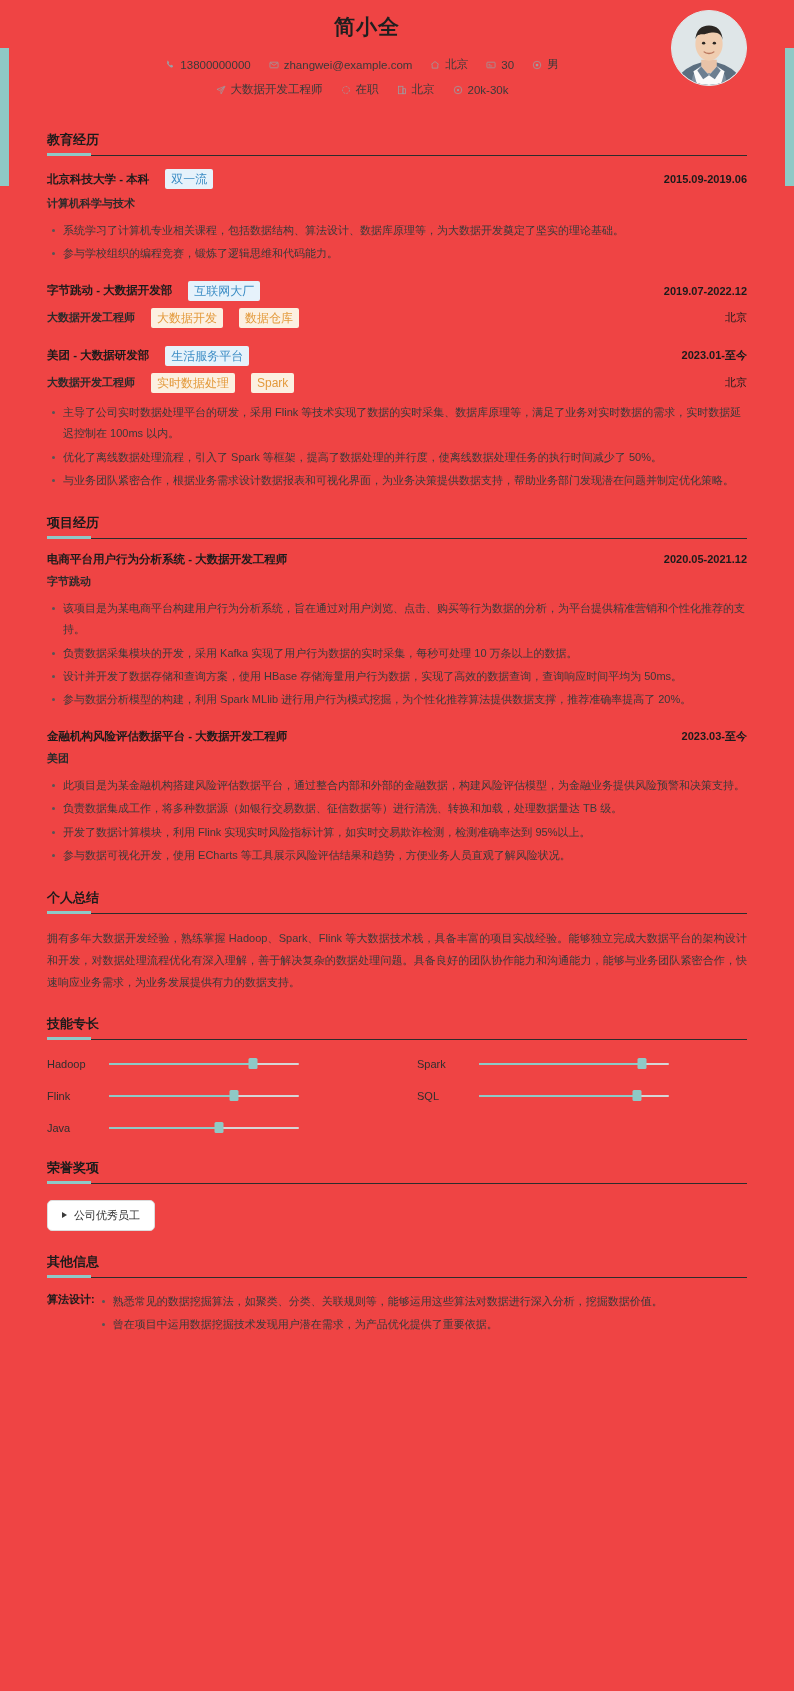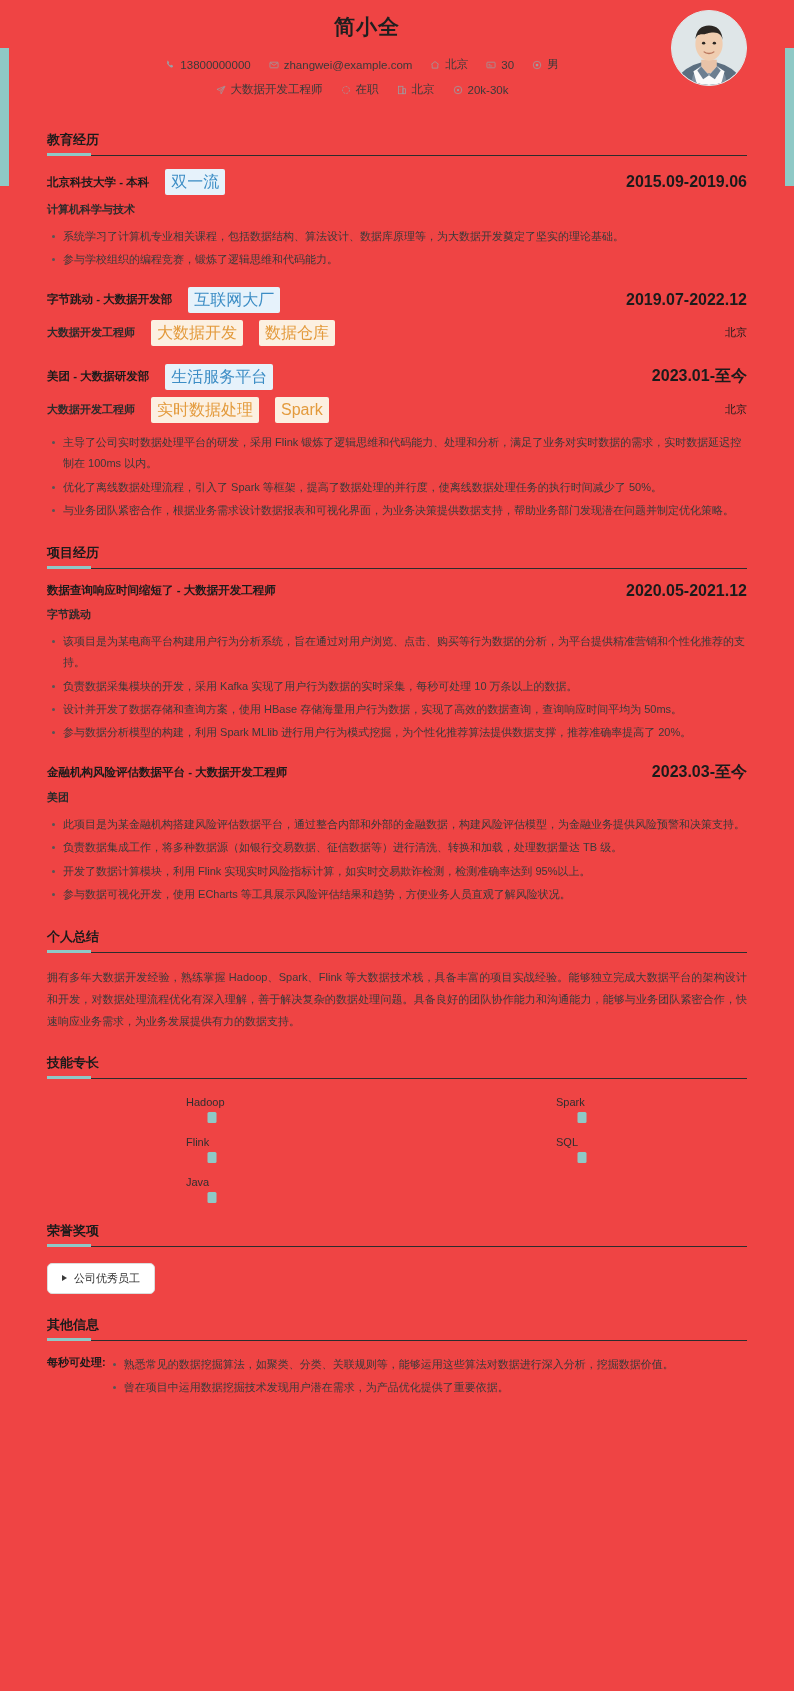--- a/index.html
+++ b/index.html
@@ -120,34 +120,34 @@
     flex-wrap: wrap;
     gap: 16px;
     min-width: 0;
   }
   .ent-title {
     font-size: 11.5px;
     font-weight: bold;
     color: #1b1b1b;
   }
   .ent-right {
-    font-size: 16px;
+    font-size: 11px;
     font-weight: bold;
     color: #1b1b1b;
     white-space: nowrap;
     padding-left: 10px;
   }
   .ent-sub {
     font-size: 11px;
     font-weight: bold;
     color: #2b2b2b;
   }
   .tag {
     display: inline-block;
-    font-size: 16px;
+    font-size: 12px;
     padding: 1px 6px;
     border-radius: 2px;
     line-height: 1.5;
     white-space: nowrap;
   }
   .tag.blue { background: #e6f2fb; color: #3c8dc5; }
   .tag.orange { background: #fdf0e0; color: #e39a3c; background: #fcf0e1; }
 
   
   ul.bul {
@@ -186,21 +186,20 @@
     display: grid;
     grid-template-columns: 1fr 1fr;
     column-gap: 40px;
     row-gap: 18px;
     padding-top: 4px;
   }
   .skill {
     display: flex;
     align-items: center;
     gap: 10px;
-    flex-direction: column;
   }
   .skill-name {
     font-size: 11px;
     color: #2f2f2f;
     width: 52px;
     flex: none;
   }
   .slider {
     position: relative;
     flex: 1;
@@ -437,34 +436,34 @@
         </div>
         <div class="ent-line" style="margin-bottom:9px;">
           <div class="ent-left">
             <span class="ent-sub">大数据开发工程师</span>
             <span class="tag orange">实时数据处理</span>
             <span class="tag orange">Spark</span>
           </div>
           <div class="ent-right" style="font-weight:normal;font-size:11px;">北京</div>
         </div>
         <ul class="bul">
-          <li>主导了公司实时数据处理平台的研发，采用 Flink 锻炼了逻辑思维和代码能力、处理和分析，满足了业务对实时数据的需求，实时数据延迟控制在 100ms 以内。</li>
+          <li>主导了公司实时数据处理平台的研发，采用 Flink 等技术实现了数据的实时采集、数据库原理等，满足了业务对实时数据的需求，实时数据延迟控制在 100ms 以内。</li>
           <li>优化了离线数据处理流程，引入了 Spark 等框架，提高了数据处理的并行度，使离线数据处理任务的执行时间减少了 50%。</li>
           <li>与业务团队紧密合作，根据业务需求设计数据报表和可视化界面，为业务决策提供数据支持，帮助业务部门发现潜在问题并制定优化策略。</li>
         </ul>
       </div>
     </div>
 
     <div class="section" style="margin-top:22px;">
       <div class="sec-head">项目经历</div>
 
       <div class="entry">
         <div class="ent-line">
           <div class="ent-left">
-            <span class="ent-title">数据查询响应时间缩短了 - 大数据开发工程师</span>
+            <span class="ent-title">电商平台用户行为分析系统 - 大数据开发工程师</span>
           </div>
           <div class="ent-right">2020.05-2021.12</div>
         </div>
         <div class="ent-sub" style="margin-bottom:9px;">字节跳动</div>
         <ul class="bul">
           <li>该项目是为某电商平台构建用户行为分析系统，旨在通过对用户浏览、点击、购买等行为数据的分析，为平台提供精准营销和个性化推荐的支持。</li>
           <li>负责数据采集模块的开发，采用 Kafka 实现了用户行为数据的实时采集，每秒可处理 10 万条以上的数据。</li>
           <li>设计并开发了数据存储和查询方案，使用 HBase 存储海量用户行为数据，实现了高效的数据查询，查询响应时间平均为 50ms。</li>
           <li>参与数据分析模型的构建，利用 Spark MLlib 进行用户行为模式挖掘，为个性化推荐算法提供数据支撑，推荐准确率提高了 20%。</li>
         </ul>
@@ -545,21 +544,21 @@
         <span class="award-chip">
           <span class="caret"></span>
           <span>公司优秀员工</span>
         </span>
       </div>
     </div>
 
     <div class="section" style="margin-top:22px;">
       <div class="sec-head">其他信息</div>
       <div class="other-item">
-        <span class="other-label">每秒可处理:</span>
+        <span class="other-label">算法设计:</span>
         <div class="other-body">
           <ul class="bul">
             <li>熟悉常见的数据挖掘算法，如聚类、分类、关联规则等，能够运用这些算法对数据进行深入分析，挖掘数据价值。</li>
             <li>曾在项目中运用数据挖掘技术发现用户潜在需求，为产品优化提供了重要依据。</li>
           </ul>
         </div>
       </div>
     </div>
 
   </div>

